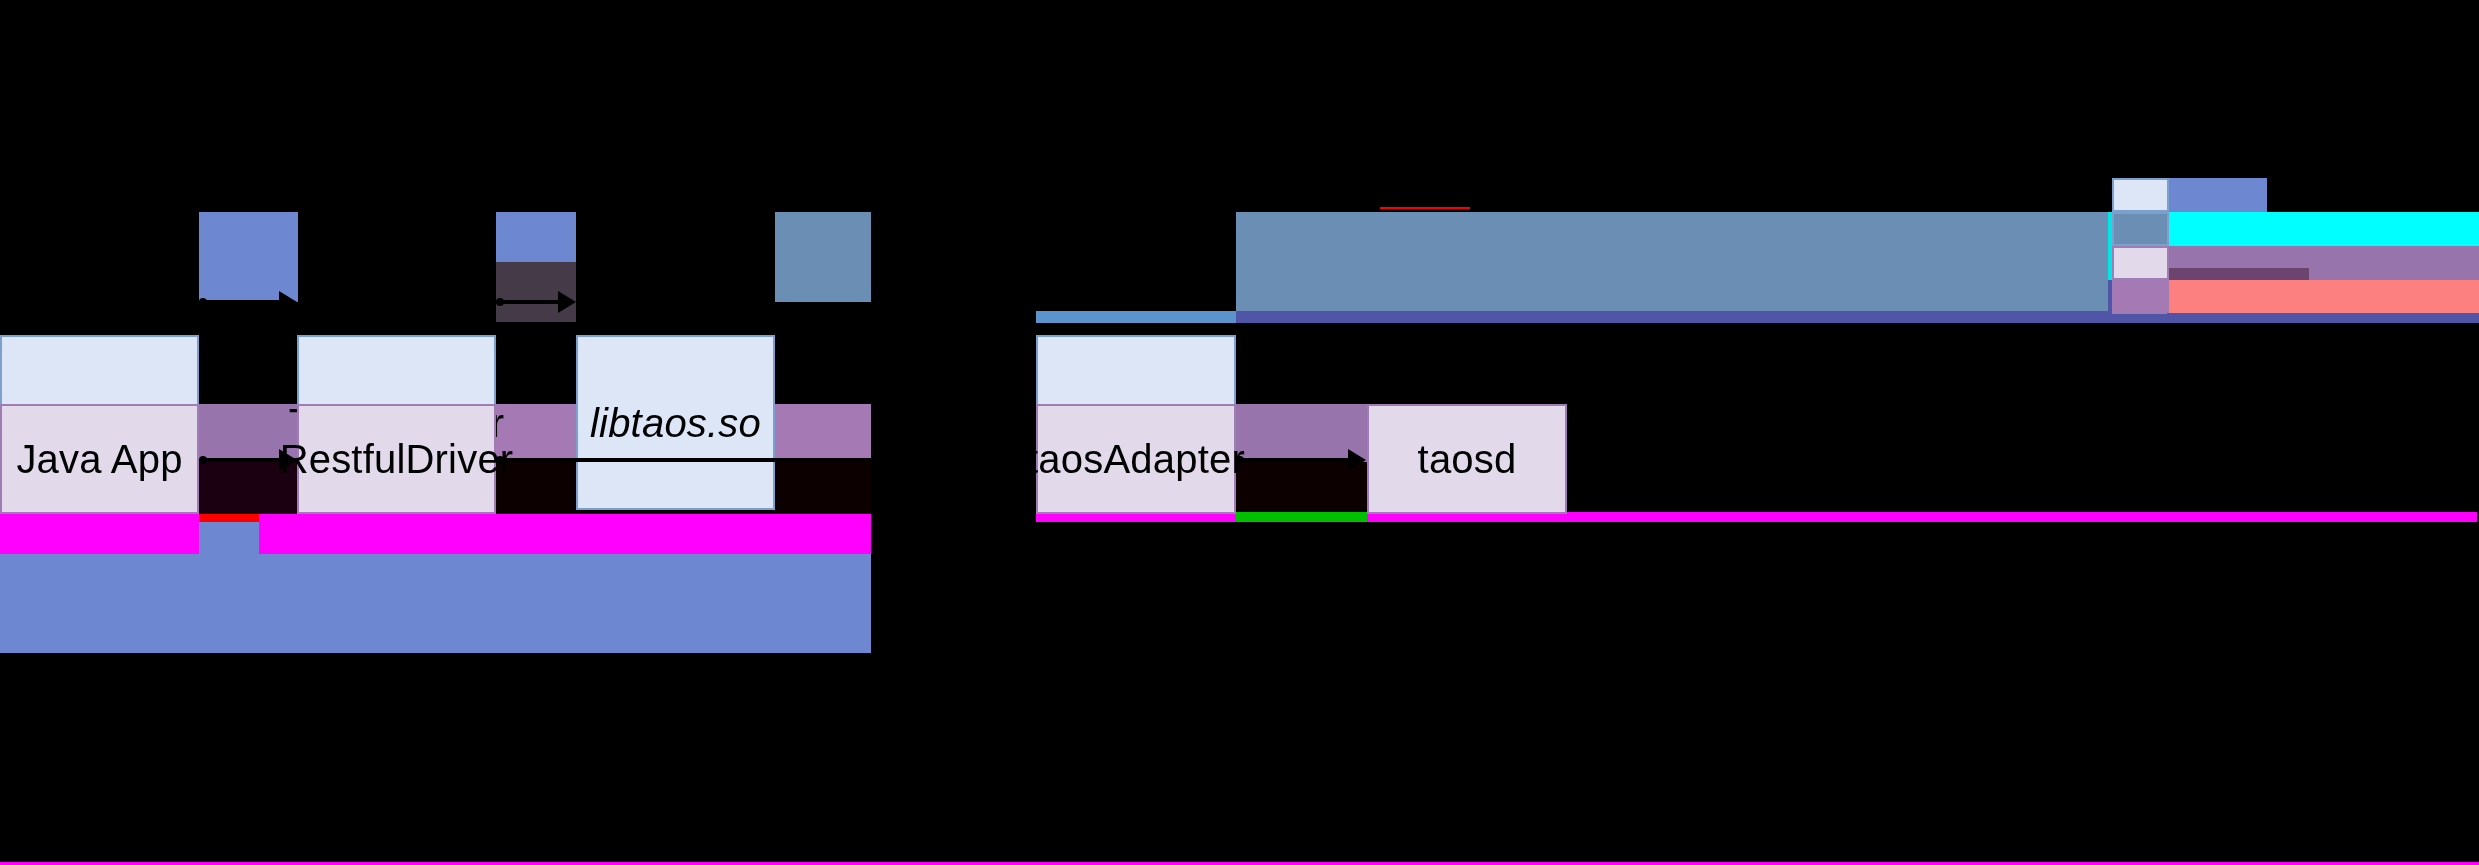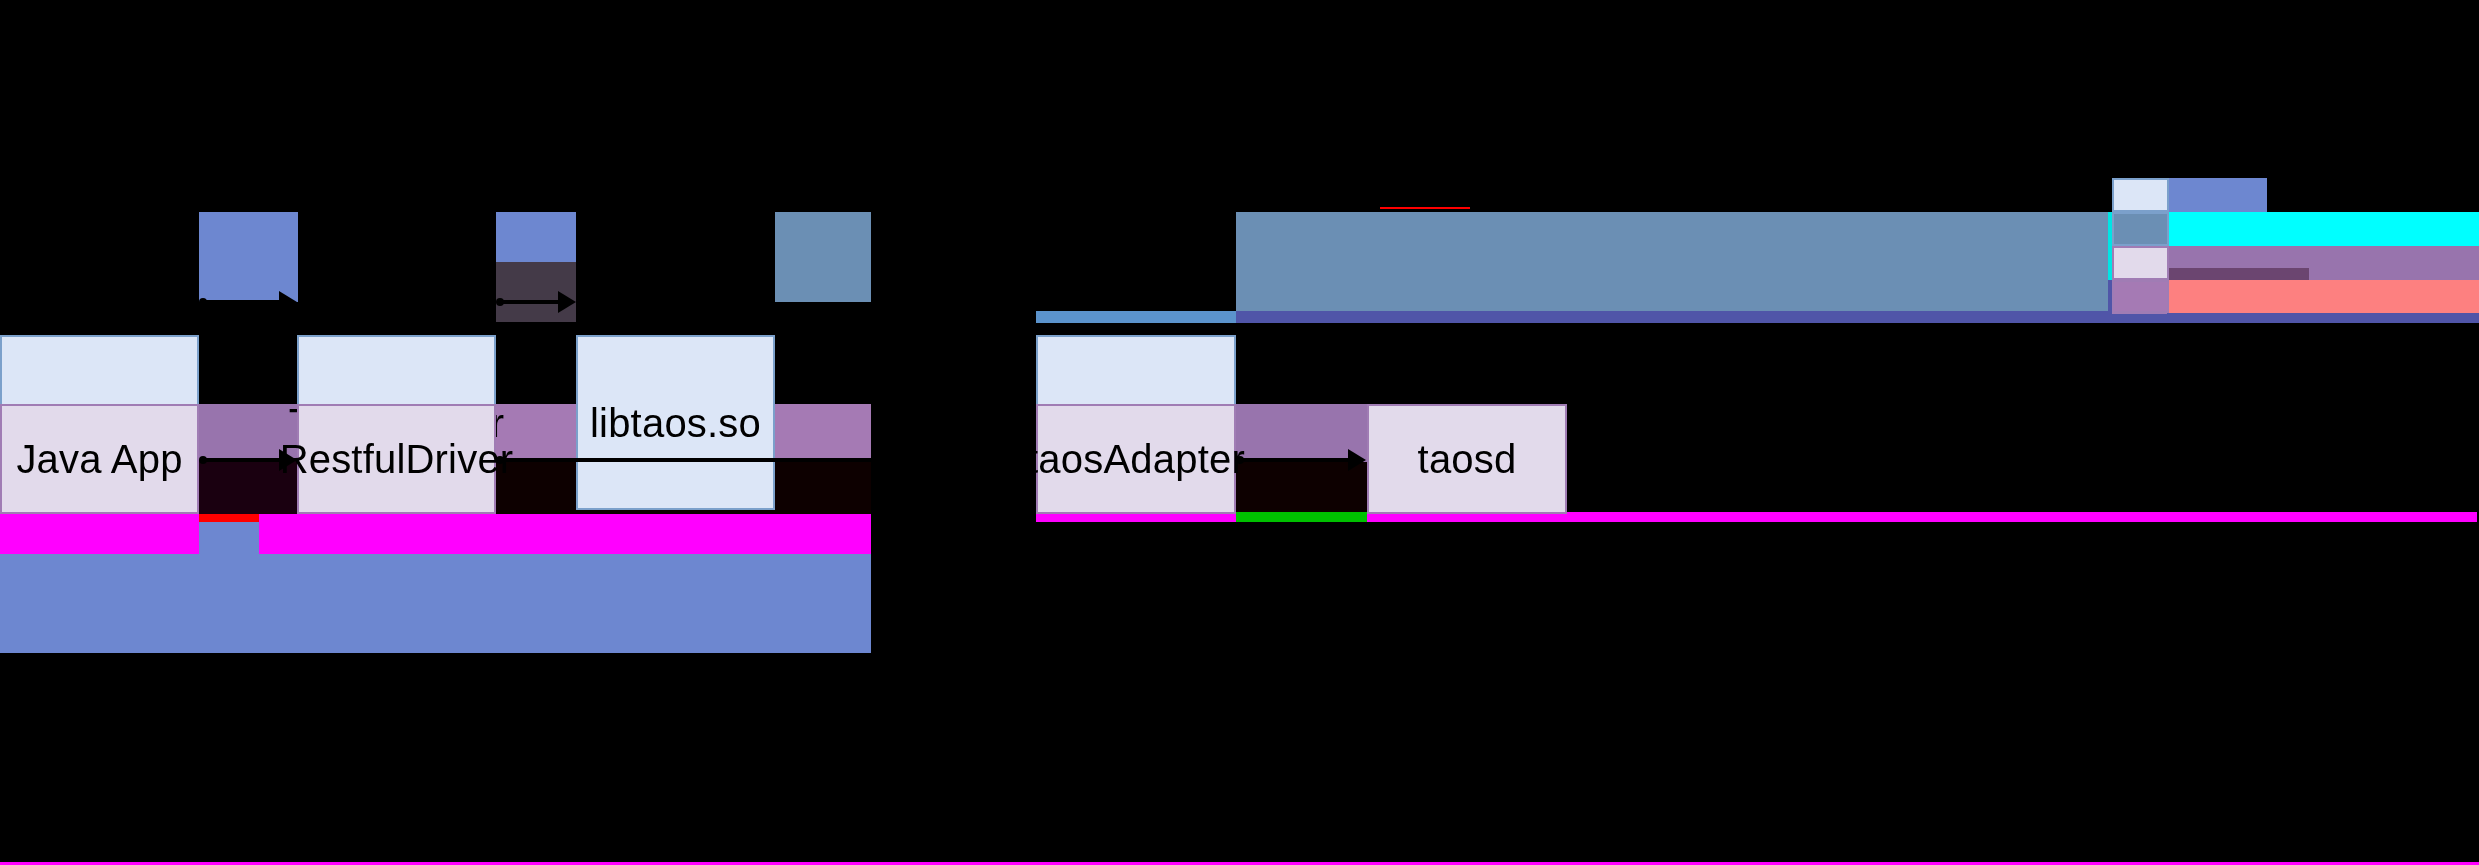--- a/index.html
+++ b/index.html
@@ -123,21 +123,21 @@
   <div class="band abs" style="left:0px; top:862px; width:2479px; height:3px; background:#ff00ff;"></div>
 
   <div class="node node-native" style="left:0px; top:335px; width:199px; height:175px;">
     <span>Java App</span>
   </div>
 
   <div class="node node-native" style="left:297px; top:335px; width:199px; height:175px;">
     <span>TSDBDriver</span>
   </div>
 
-  <div class="node node-native" style="left:576px; top:335px; width:199px; height:175px;">
+  <div class="node node-native" style="left:576px; top:335px; width:199px; height:175px;font-style:italic;">
     <span>libtaos.so</span>
   </div>
 
   <div class="node node-native" style="left:1036px; top:335px; width:200px; height:175px;">
     <span>taosd</span>
   </div>
 
   <div class="dot-l" style="left:199px; top:298px;"></div>
   <div class="line-h" style="left:201px; top:300px; width:80px;"></div>
   <div class="arrow-r" style="left:279px; top:291px;"></div>

